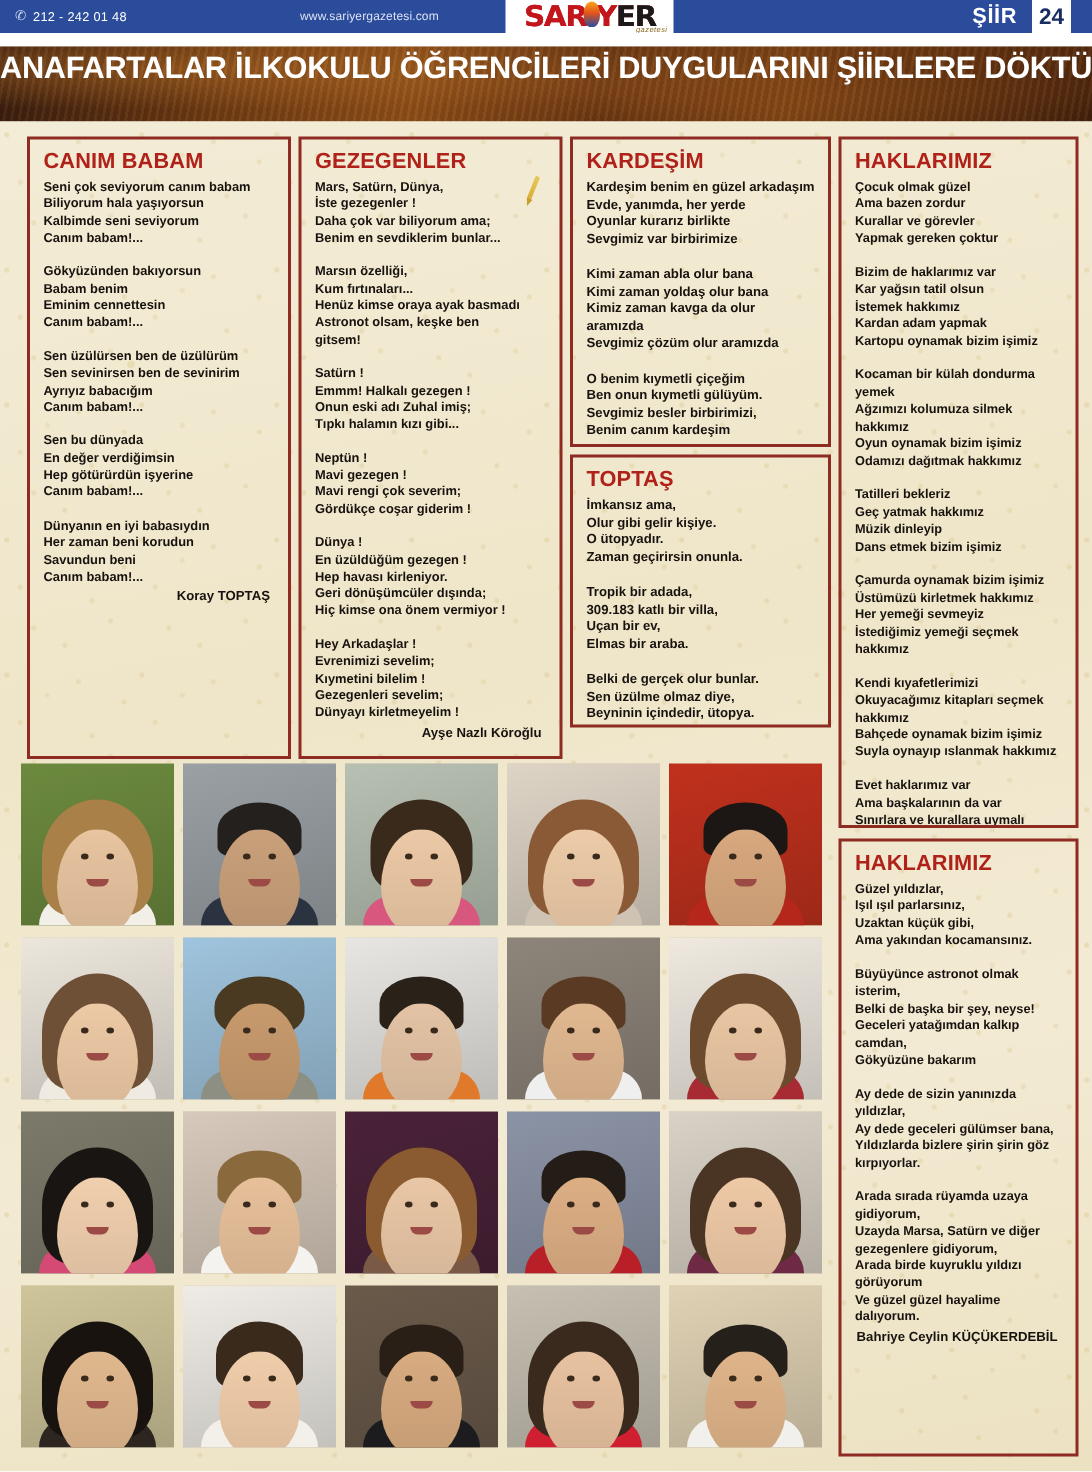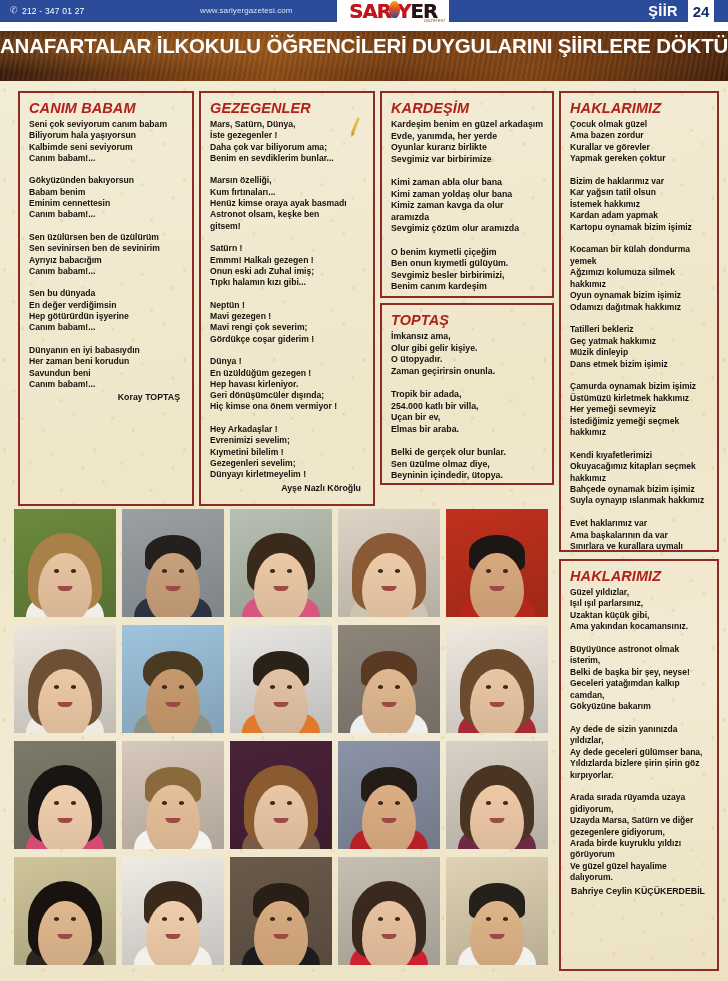--- a/index.html
+++ b/index.html
@@ -202,21 +202,20 @@
     padding: 7px 8px 6px 9px;
     overflow: hidden;
   }
   .ptitle {
     color: #b02119;
     font-size: 14.5px;
     font-weight: bold;
     letter-spacing: .1px;
     margin-bottom: 2px;
     line-height: 17px;
-    font-style: italic;
   }
   .pbody {
     color: #17120e;
     font-size: 8.6px;
     font-weight: bold;
     line-height: 11.3px;
     white-space: pre-line;
   }
   .pauthor {
     color: #17120e;
@@ -328,21 +327,21 @@
 
   [data-name="page-root"] { position: relative; }
 </style>
 </head>
 <body>
 
 <div data-name="page-root">
 
   <div class="topbar" data-name="top-bar">
     <span class="phone-icon" data-name="phone-icon">✆</span>
-    <span class="topbar-phone" data-name="phone-number">212 - 347 01 27</span>
+    <span class="topbar-phone" data-name="phone-number">212 - 242 01 48</span>
     <span class="topbar-web" data-name="website-url">www.sariyergazetesi.com</span>
 
     <div class="logo-plate" data-name="masthead-logo">
       <span class="logo-word" data-name="logo-wordmark"><span data-name="logo-main-text">SARIY</span><span class="blk" data-name="logo-tail-text">ER</span></span>
       <span class="logo-flame" data-name="flame-icon"></span>
       <span class="logo-sub" data-name="logo-subtitle">gazetesi</span>
     </div>
 
     <span class="topbar-section" data-name="section-title">ŞİİR</span>
     <span class="topbar-pageno" data-name="page-number">24</span>
@@ -445,21 +444,21 @@
     </div>
 
     <div class="pbox" id="box-utopya" data-name="poem-box-utopya">
       <div class="ptitle" data-name="poem-title-utopya">TOPTAŞ</div>
       <div class="pbody" data-name="poem-body-utopya">İmkansız ama,
 Olur gibi gelir kişiye.
 O ütopyadır.
 Zaman geçirirsin onunla.
 
 Tropik bir adada,
-254.000  katlı  bir villa,
+309.183  katlı  bir villa,
 Uçan bir ev,
 Elmas bir araba.
 
 Belki de gerçek olur bunlar.
 Sen üzülme olmaz diye,
 Beyninin içindedir, ütopya.</div>
       <div class="pauthor" data-name="poem-author-utopya">Ömer İDEMEN</div>
     </div>
 
     <div class="pbox" id="box-haklar" data-name="poem-box-haklarimiz">

